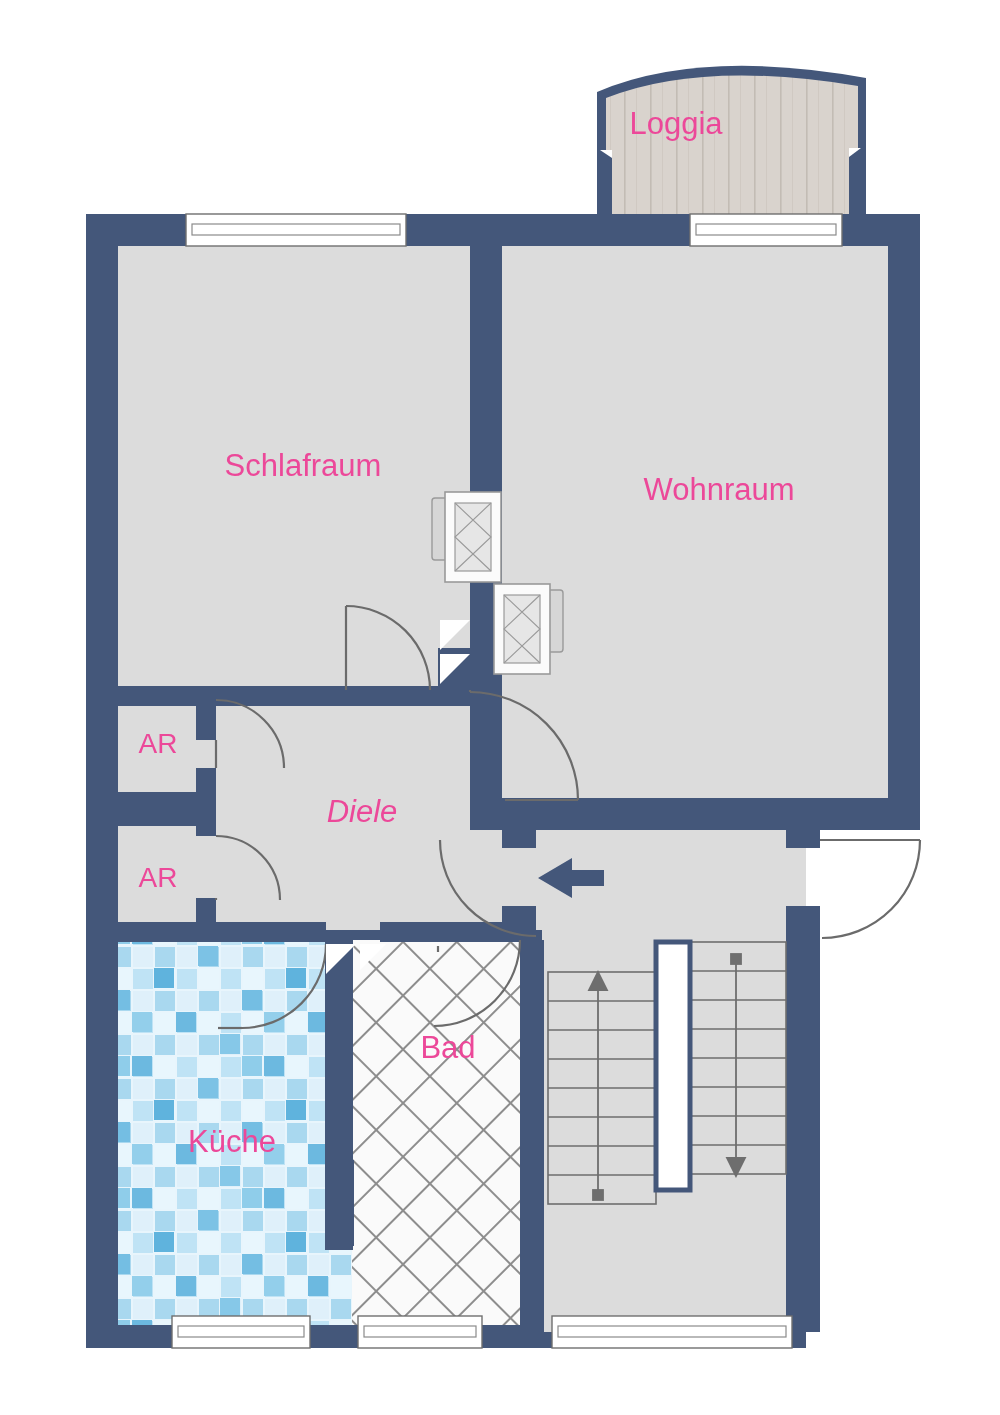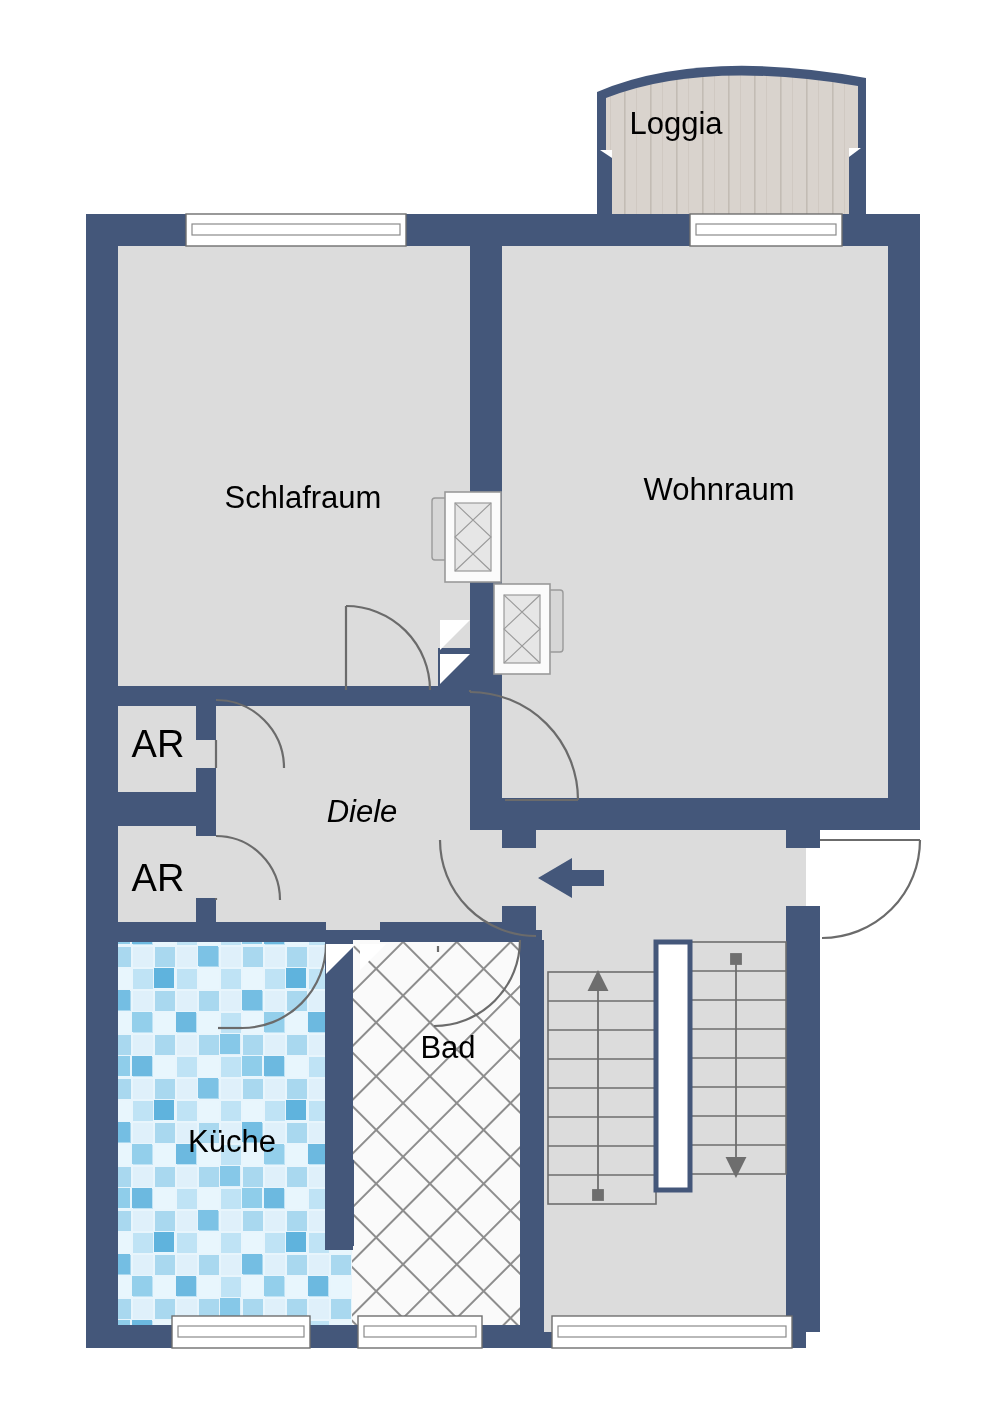--- a/index.html
+++ b/index.html
@@ -1,25 +1,25 @@
 <!DOCTYPE html>
 <html><head>
 <meta charset="utf-8">
 <title>Grundriss</title>
 <style>
   html,body{margin:0;padding:0;background:#ffffff;}
   body{width:1000px;height:1415px;font-family:"Liberation Sans",sans-serif;}
   #plan{position:relative;width:1000px;height:1415px;background:#ffffff;overflow:hidden;}
   svg.layer{position:absolute;left:0;top:0;width:1000px;height:1415px;}
   .room-label{
-    position:absolute;color:#000000;font-family:"Liberation Sans",sans-serif;
+    position:absolute;color:#ec4899;font-family:"Liberation Sans",sans-serif;
     white-space:nowrap;pointer-events:none;
   }
   .lbl-big{font-size:31px;}
-  .lbl-mid{font-size:38px;}
+  .lbl-mid{font-size:28px;}
 </style>
 </head>
 <body>
 
 <div id="plan">
 
   <svg class="layer" viewBox="0 0 1000 1415">
     <defs>
 
       <pattern id="pWood" width="26" height="40" patternUnits="userSpaceOnUse">
@@ -262,21 +262,21 @@
     </g>
 
     <g>
       <path d="M538,878 L572,858 L572,870 L604,870 L604,886 L572,886 L572,898 Z" fill="#44577a"></path>
     </g>
 
   </svg>
 
   <div class="room-label lbl-big" style="left:676px;top:124px;transform:translate(-50%,-50%);">Loggia</div>
 
-  <div class="room-label lbl-big" style="left:303px;top:466px;transform:translate(-50%,-50%);margin-top:32px;">Schlafraum</div>
+  <div class="room-label lbl-big" style="left:303px;top:466px;transform:translate(-50%,-50%);">Schlafraum</div>
 
   <div class="room-label lbl-big" style="left:719px;top:490px;transform:translate(-50%,-50%);">Wohnraum</div>
 
   <div class="room-label lbl-mid" style="left:158px;top:744px;transform:translate(-50%,-50%);">AR</div>
 
   <div class="room-label lbl-mid" style="left:158px;top:878px;transform:translate(-50%,-50%);">AR</div>
 
   <div class="room-label lbl-big" style="left:362px;top:812px;transform:translate(-50%,-50%);font-style:italic;">Diele</div>
 
   <div class="room-label lbl-big" style="left:232px;top:1104px;transform:translate(-50%,-50%);margin-top:38px;">Küche</div>

